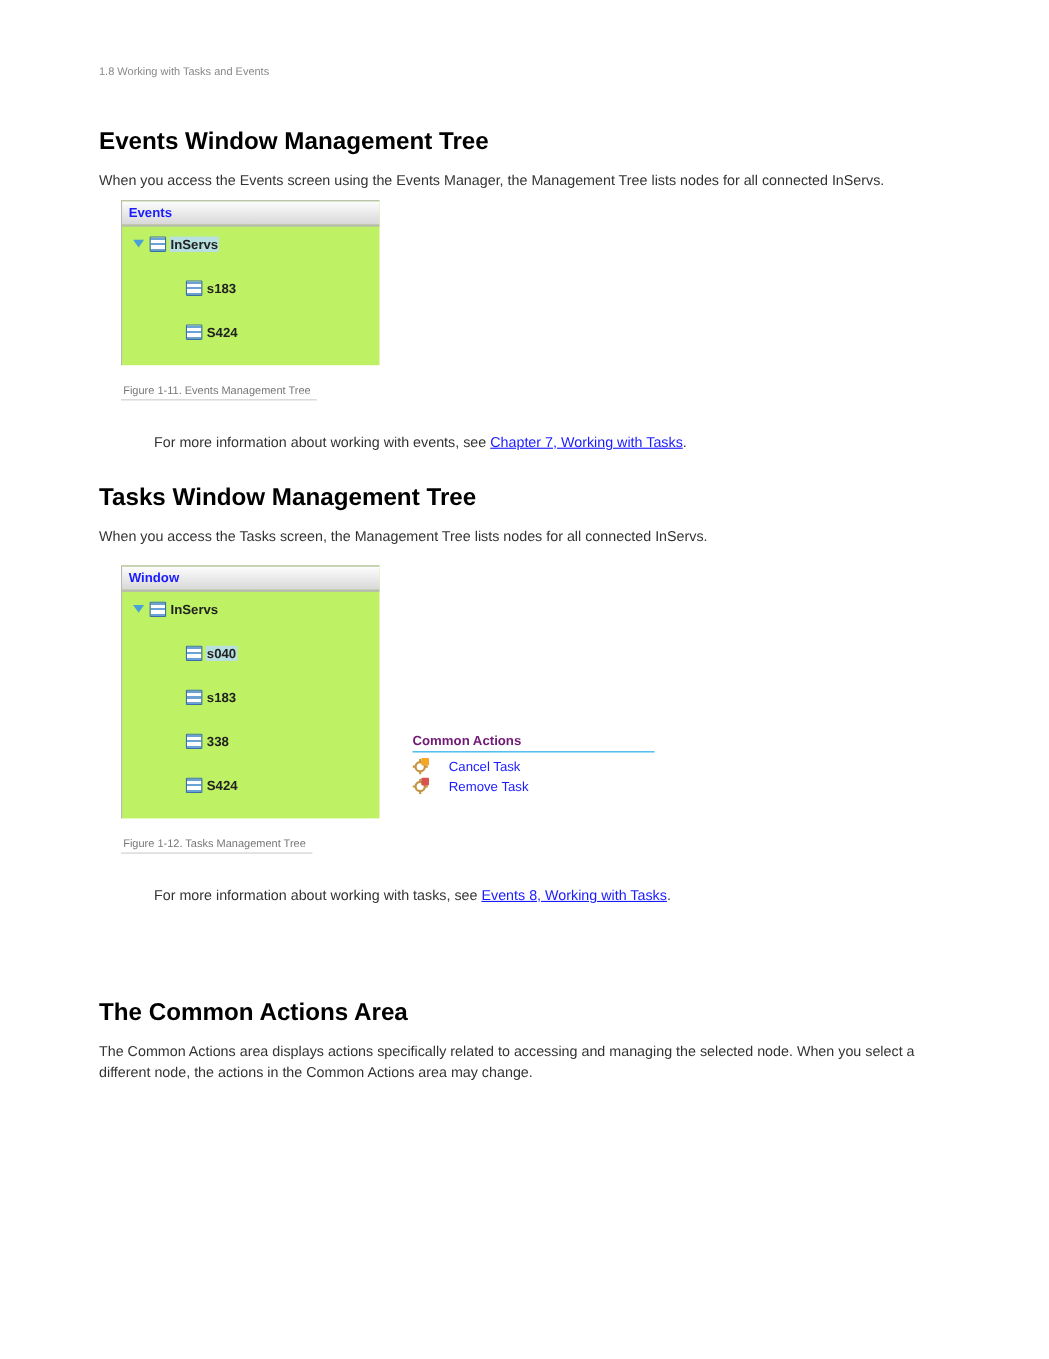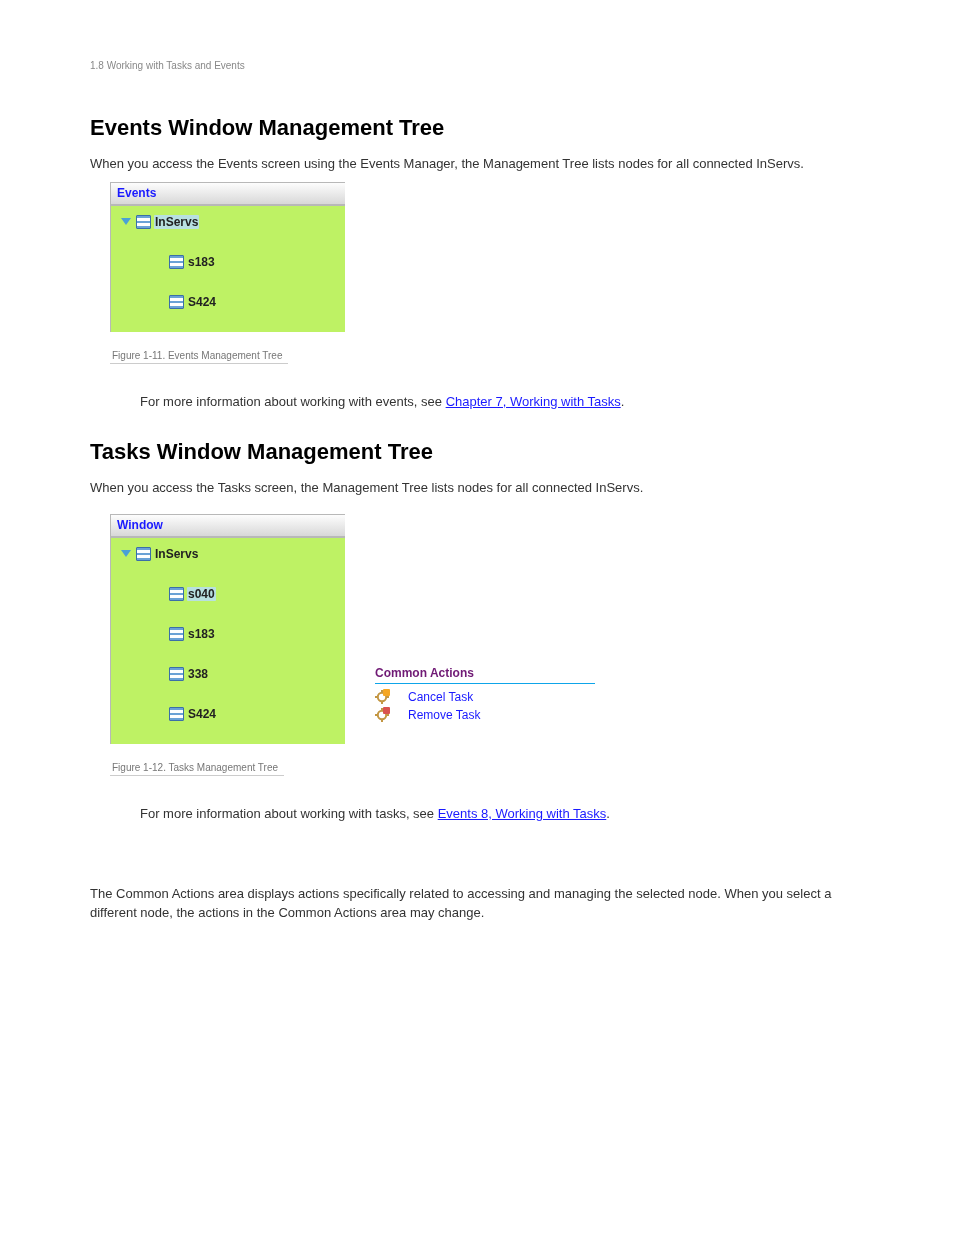--- a/index.html
+++ b/index.html
@@ -214,15 +214,16 @@
   </div>
 
   <div class="caption">Figure 1-12.  Tasks Management Tree</div>
 
   <div class="linkblock">
     <span>For more information about working with tasks, see </span><span class="link">Events 8, Working with Tasks</span><span>.</span>
   </div>
 
   <div class="section-gap"></div>
 
+  <h1>The Common Actions Area</h1>
   <p>The Common Actions area displays actions specifically related to accessing and managing the selected node. When you select a different node, the actions in the Common Actions area may change.</p>
 
 </div>
 
 </body></html>

